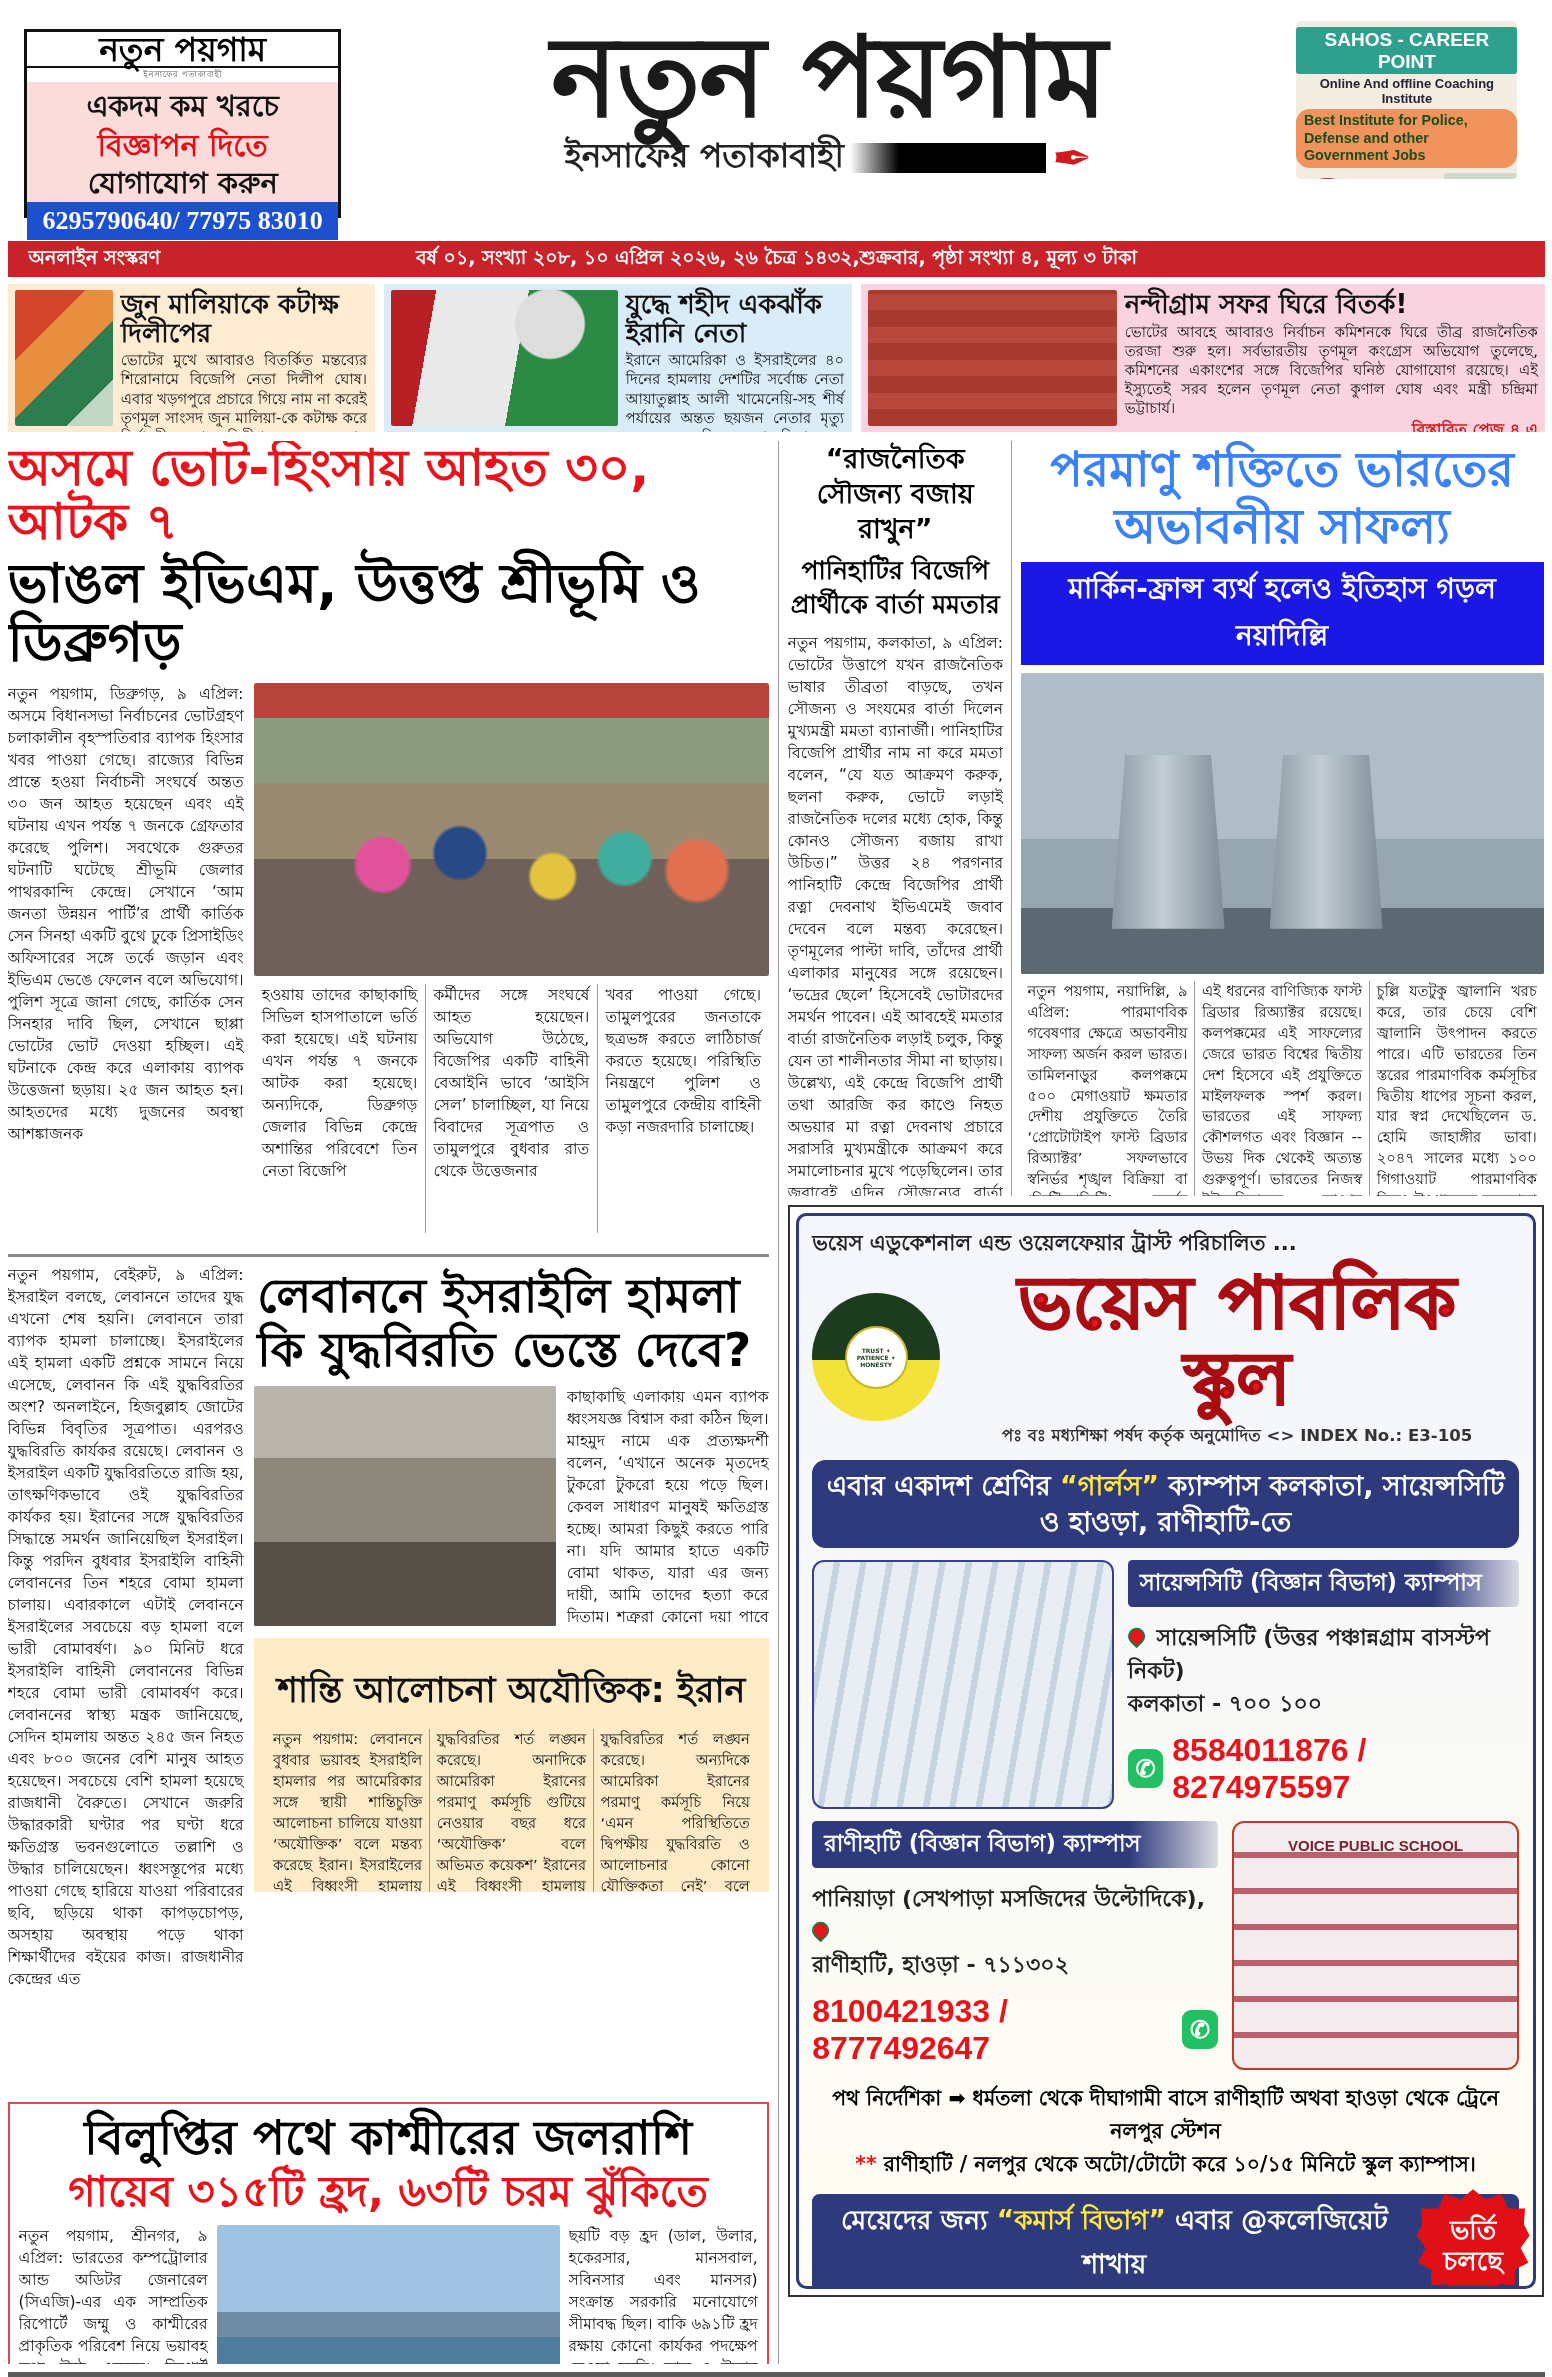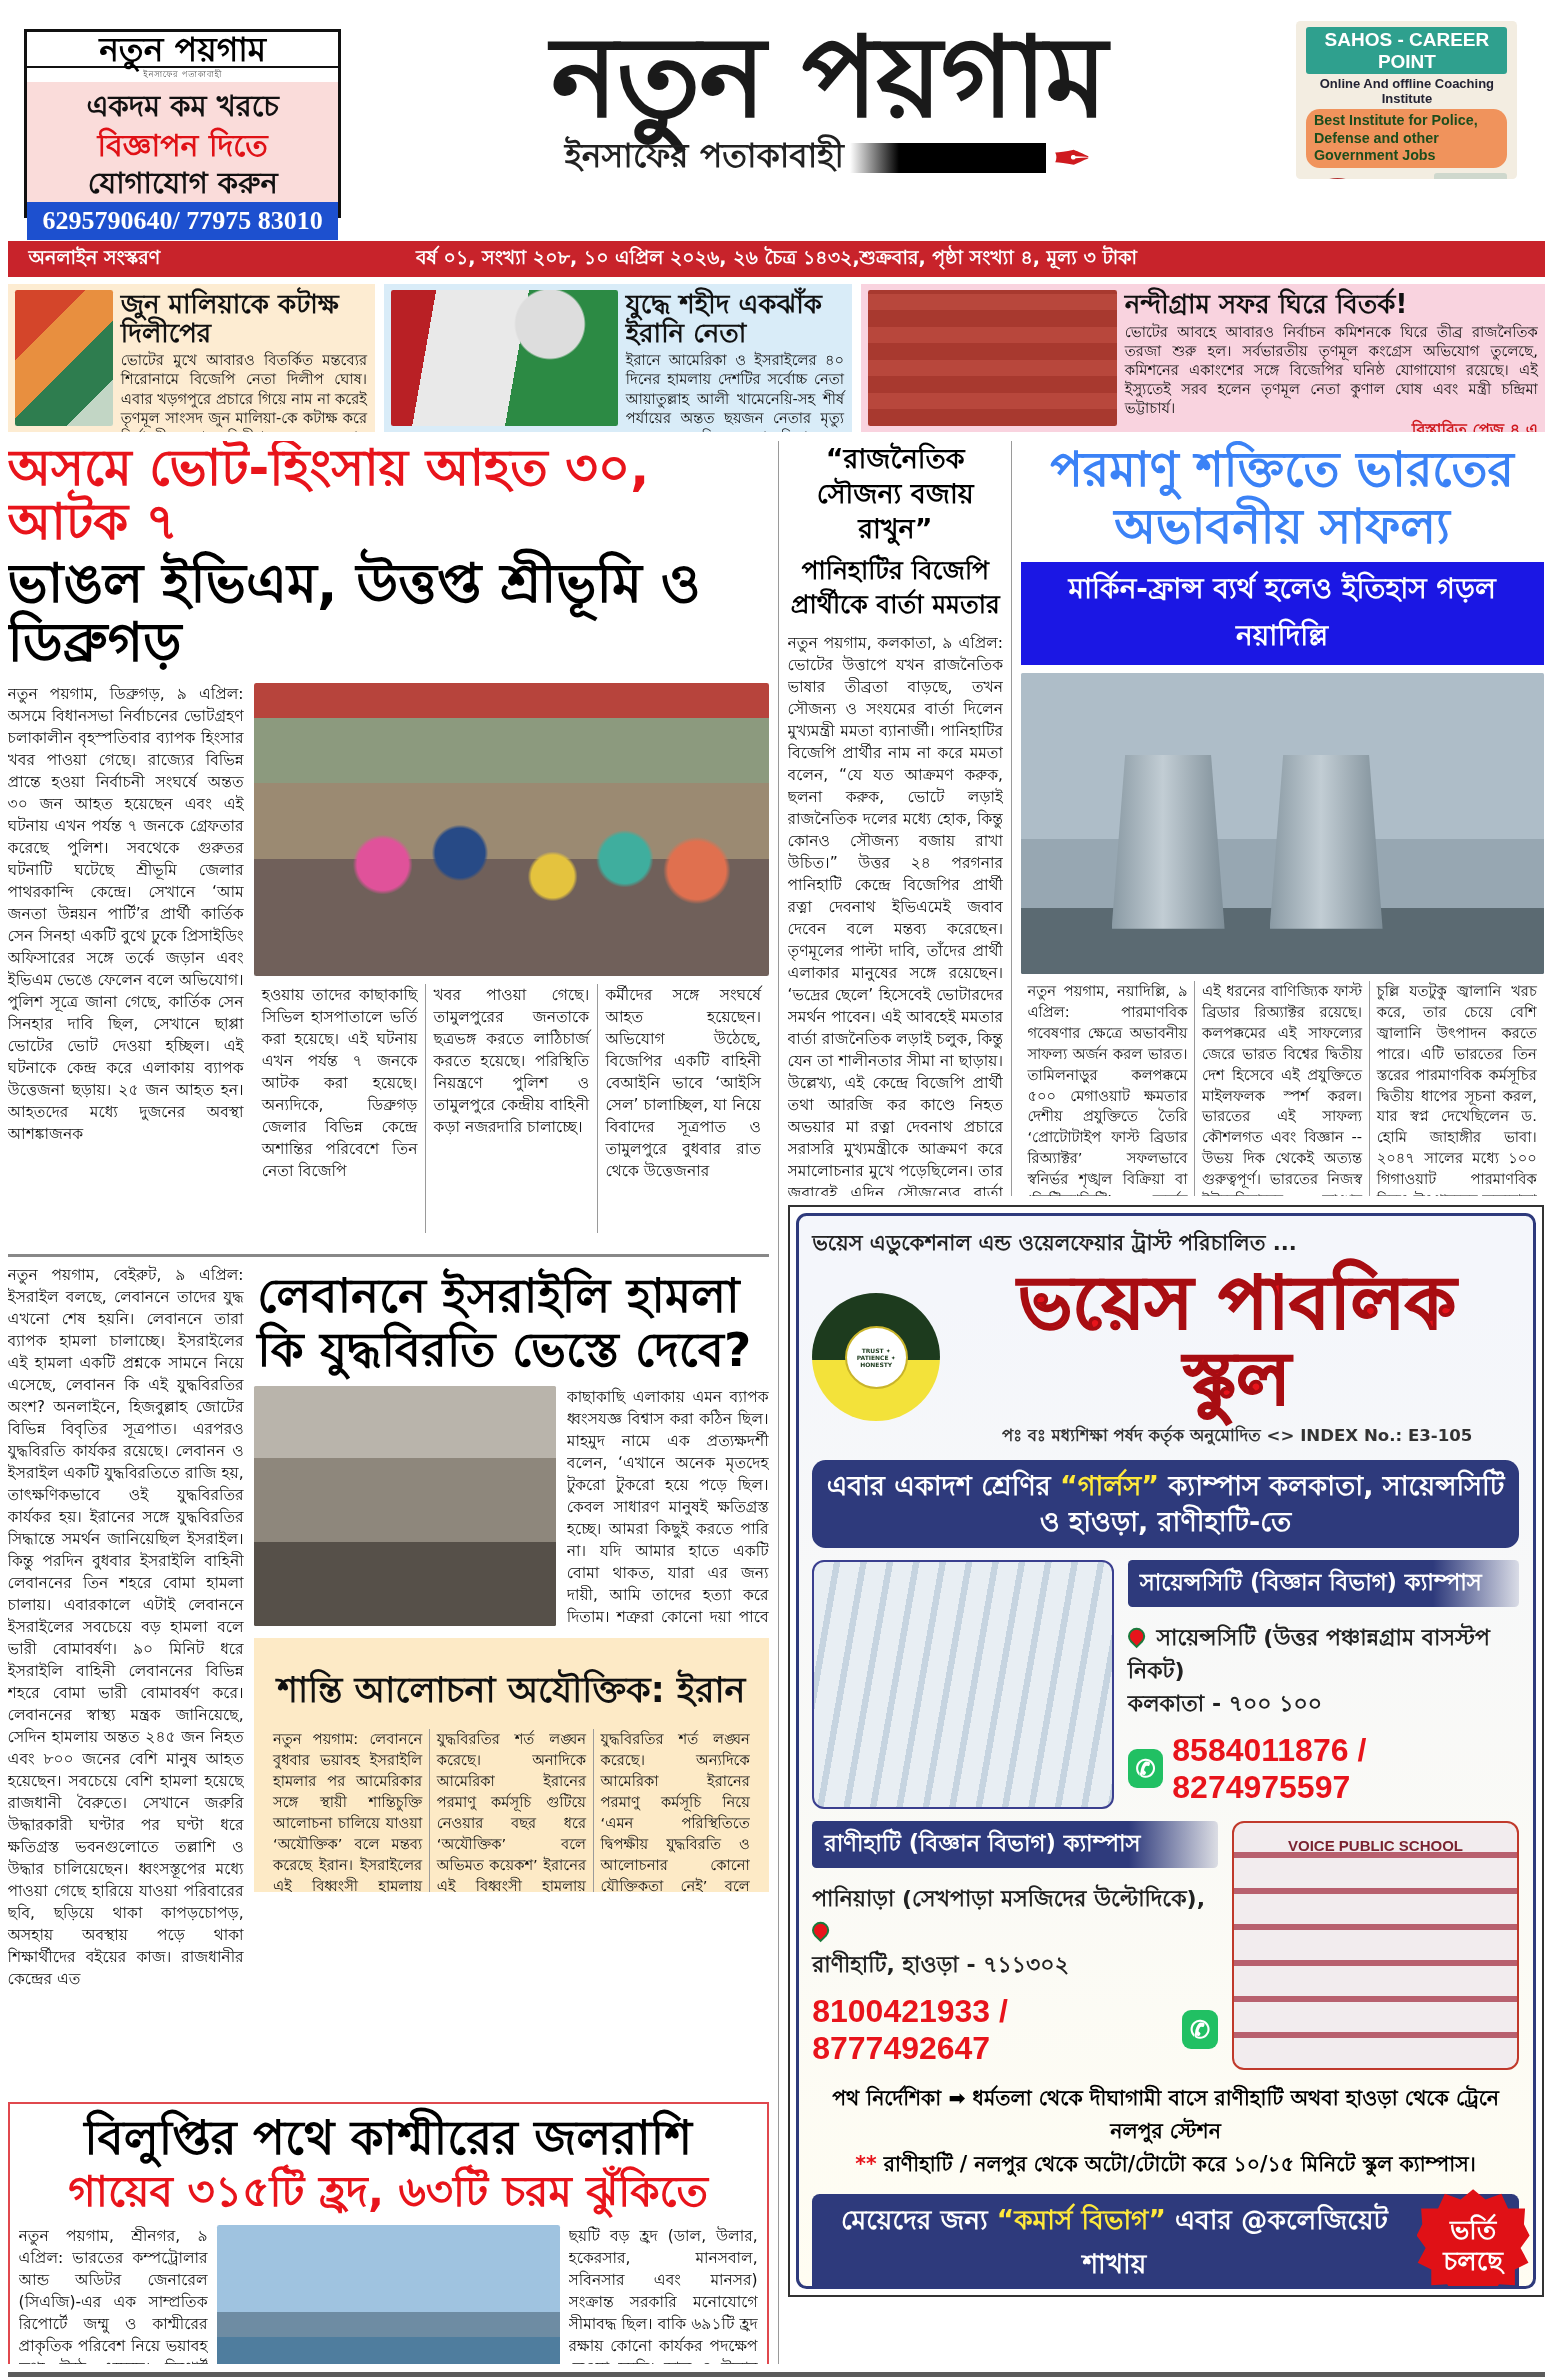--- a/index.html
+++ b/index.html
@@ -16,21 +16,21 @@
   .self-ad .pink .l2 { font-size:30px; font-weight:800; color:#e01116; line-height:1.3; }
   .self-ad .bluebar { background:#1d50cf; color:#fff; font-weight:800; font-size:26px; text-align:center; padding:3.8px 0; font-family:"Liberation Serif", serif; }
 
   .masthead { text-align:center; padding-top:7.6px; }
   .masthead .title { font-family:"DejaVu Serif", serif; font-weight:900; font-size:112px; line-height:1.05; color:#1a1a1a; letter-spacing:-1.5px; }
   .masthead .tagrow { display:flex; align-items:center; justify-content:center; gap:6px; margin-top:-6px; }
   .masthead .tagline { font-size:33px; font-weight:800; color:#222; }
   .masthead .tagbar { width:196px; height:30px; background:linear-gradient(90deg,#fff, #000 25%, #000); }
   .masthead .nib { color:#cf1a1f; font-size:48px; line-height:30px; }
 
-  .sahos { background:#f3ede1; border-radius:4.5px; margin-top:10.6px; margin-right:28px; height:158px; padding:6px 10px; font-family:"Liberation Sans", sans-serif; position:relative; overflow:hidden; }
+  .sahos { background:#f3ede1; border-radius:4.5px; margin-top:10.6px; margin-right:28px; height:158px; padding:6px 0; font-family:"Liberation Sans", sans-serif; position:relative; overflow:hidden; }
   .sahos .band { background:#2fa08e; color:#fff; font-weight:800; font-size:19px; text-align:center; border-radius:3px; padding:1.5px 0; }
   .sahos .sub { text-align:center; font-weight:700; font-size:13px; color:#223; margin-top:1.5px; }
   .sahos .orange { background:#f0935c; color:#1c4d1c; font-weight:800; font-size:14.3px; border-radius:13.6px; padding:3px 7.6px; margin-top:3px; line-height:1.25; }
   .sahos .midrow { display:flex; align-items:center; margin-top:4.5px; }
   .sahos .slogo { width:63px; height:63px; border-radius:50%; border:3px solid #b03030; background:radial-gradient(circle at 50% 50%, #fff 52%, #e8c75a 53%, #f6eec9 72%, #b03030 73%); display:flex; align-items:center; justify-content:center; font-family:"Liberation Serif", serif; font-weight:900; color:#c1272d; font-size:30px; }
   .sahos .portrait { margin-left:auto; width:73px; height:73px; border-radius:3px; background:linear-gradient(180deg,#cfd8cd 0 30%, #8d9a85 30% 60%, #6f7d68 60%); }
 
   
   .dateline { position:relative; background:#c8232b; color:#fff; height:36px; margin-top:3px; display:flex; align-items:center; }
   .dateline .edition { position:absolute; left:21px; font-weight:800; font-size:19px; }
@@ -208,22 +208,22 @@
 
       <section>
         <h1 class="assam-h1">অসমে ভোট-হিংসায় আহত ৩০, আটক ৭</h1>
         <h2 class="assam-h2">ভাঙল ইভিএম, উত্তপ্ত শ্রীভূমি ও ডিব্রুগড়</h2>
         <div class="assam-body">
           <div class="col">নতুন পয়গাম, ডিব্রুগড়, ৯ এপ্রিল: অসমে বিধানসভা নির্বাচনের ভোটগ্রহণ চলাকালীন বৃহস্পতিবার ব্যাপক হিংসার খবর পাওয়া গেছে। রাজ্যের বিভিন্ন প্রান্তে হওয়া নির্বাচনী সংঘর্ষে অন্তত ৩০ জন আহত হয়েছেন এবং এই ঘটনায় এখন পর্যন্ত ৭ জনকে গ্রেফতার করেছে পুলিশ। সবথেকে গুরুতর ঘটনাটি ঘটেছে শ্রীভূমি জেলার পাথরকান্দি কেন্দ্রে। সেখানে ‘আম জনতা উন্নয়ন পার্টি’র প্রার্থী কার্তিক সেন সিনহা একটি বুথে ঢুকে প্রিসাইডিং অফিসারের সঙ্গে তর্কে জড়ান এবং ইভিএম ভেঙে ফেলেন বলে অভিযোগ। পুলিশ সূত্রে জানা গেছে, কার্তিক সেন সিনহার দাবি ছিল, সেখানে ছাপ্পা ভোটের ভোট দেওয়া হচ্ছিল। এই ঘটনাকে কেন্দ্র করে এলাকায় ব্যাপক উত্তেজনা ছড়ায়। ২৫ জন আহত হন। আহতদের মধ্যে দুজনের অবস্থা আশঙ্কাজনক</div>
           <div>
             <div class="assam-photo"></div>
             <div class="under-cols">
               <div class="col">হওয়ায় তাদের কাছাকাছি সিভিল হাসপাতালে ভর্তি করা হয়েছে। এই ঘটনায় এখন পর্যন্ত ৭ জনকে আটক করা হয়েছে। অন্যদিকে, ডিব্রুগড় জেলার বিভিন্ন কেন্দ্রে অশান্তির পরিবেশে তিন নেতা বিজেপি</div>
+              <div class="col vrule">কর্মীদের সঙ্গে সংঘর্ষে আহত হয়েছেন। অভিযোগ উঠেছে, বিজেপির একটি বাহিনী বেআইনি ভাবে ‘আইসি সেল’ চালাচ্ছিল, যা নিয়ে বিবাদের সূত্রপাত ও তামুলপুরে বুধবার রাত থেকে উত্তেজনার</div>
               <div class="col vrule">খবর পাওয়া গেছে। তামুলপুরের জনতাকে ছত্রভঙ্গ করতে লাঠিচার্জ করতে হয়েছে। পরিস্থিতি নিয়ন্ত্রণে পুলিশ ও তামুলপুরে কেন্দ্রীয় বাহিনী কড়া নজরদারি চালাচ্ছে।</div>
-              <div class="col vrule">কর্মীদের সঙ্গে সংঘর্ষে আহত হয়েছেন। অভিযোগ উঠেছে, বিজেপির একটি বাহিনী বেআইনি ভাবে ‘আইসি সেল’ চালাচ্ছিল, যা নিয়ে বিবাদের সূত্রপাত ও তামুলপুরে বুধবার রাত থেকে উত্তেজনার</div>
             </div>
           </div>
         </div>
       </section>
 
       <section class="lebanon">
         <div class="col">নতুন পয়গাম, বেইরুট, ৯ এপ্রিল: ইসরাইল বলছে, লেবাননে তাদের যুদ্ধ এখনো শেষ হয়নি। লেবাননে তারা ব্যাপক হামলা চালাচ্ছে। ইসরাইলের এই হামলা একটি প্রশ্নকে সামনে নিয়ে এসেছে, লেবানন কি এই যুদ্ধবিরতির অংশ? অনলাইনে, হিজবুল্লাহ জোটের বিভিন্ন বিবৃতির সূত্রপাত। এরপরও যুদ্ধবিরতি কার্যকর রয়েছে। লেবানন ও ইসরাইল একটি যুদ্ধবিরতিতে রাজি হয়, তাৎক্ষণিকভাবে ওই যুদ্ধবিরতির কার্যকর হয়। ইরানের সঙ্গে যুদ্ধবিরতির সিদ্ধান্তে সমর্থন জানিয়েছিল ইসরাইল। কিন্তু পরদিন বুধবার ইসরাইলি বাহিনী লেবাননের তিন শহরে বোমা হামলা চালায়। এবারকালে এটাই লেবাননে ইসরাইলের সবচেয়ে বড় হামলা বলে ভারী বোমাবর্ষণ। ৯০ মিনিট ধরে ইসরাইলি বাহিনী লেবাননের বিভিন্ন শহরে বোমা ভারী বোমাবর্ষণ করে। লেবাননের স্বাস্থ্য মন্ত্রক জানিয়েছে, সেদিন হামলায় অন্তত ২৪৫ জন নিহত এবং ৮০০ জনের বেশি মানুষ আহত হয়েছেন। সবচেয়ে বেশি হামলা হয়েছে রাজধানী বৈরুতে। সেখানে জরুরি উদ্ধারকারী ঘণ্টার পর ঘণ্টা ধরে ক্ষতিগ্রস্ত ভবনগুলোতে তল্লাশি ও উদ্ধার চালিয়েছেন। ধ্বংসস্তূপের মধ্যে পাওয়া গেছে হারিয়ে যাওয়া পরিবারের ছবি, ছড়িয়ে থাকা কাপড়চোপড়, অসহায় অবস্থায় পড়ে থাকা শিক্ষার্থীদের বইয়ের কাজ। রাজধানীর কেন্দ্রের এত</div>
         <div>
           <h2 class="leb-h">
             <span>লেবাননে ইসরাইলি হামলা</span><br>

